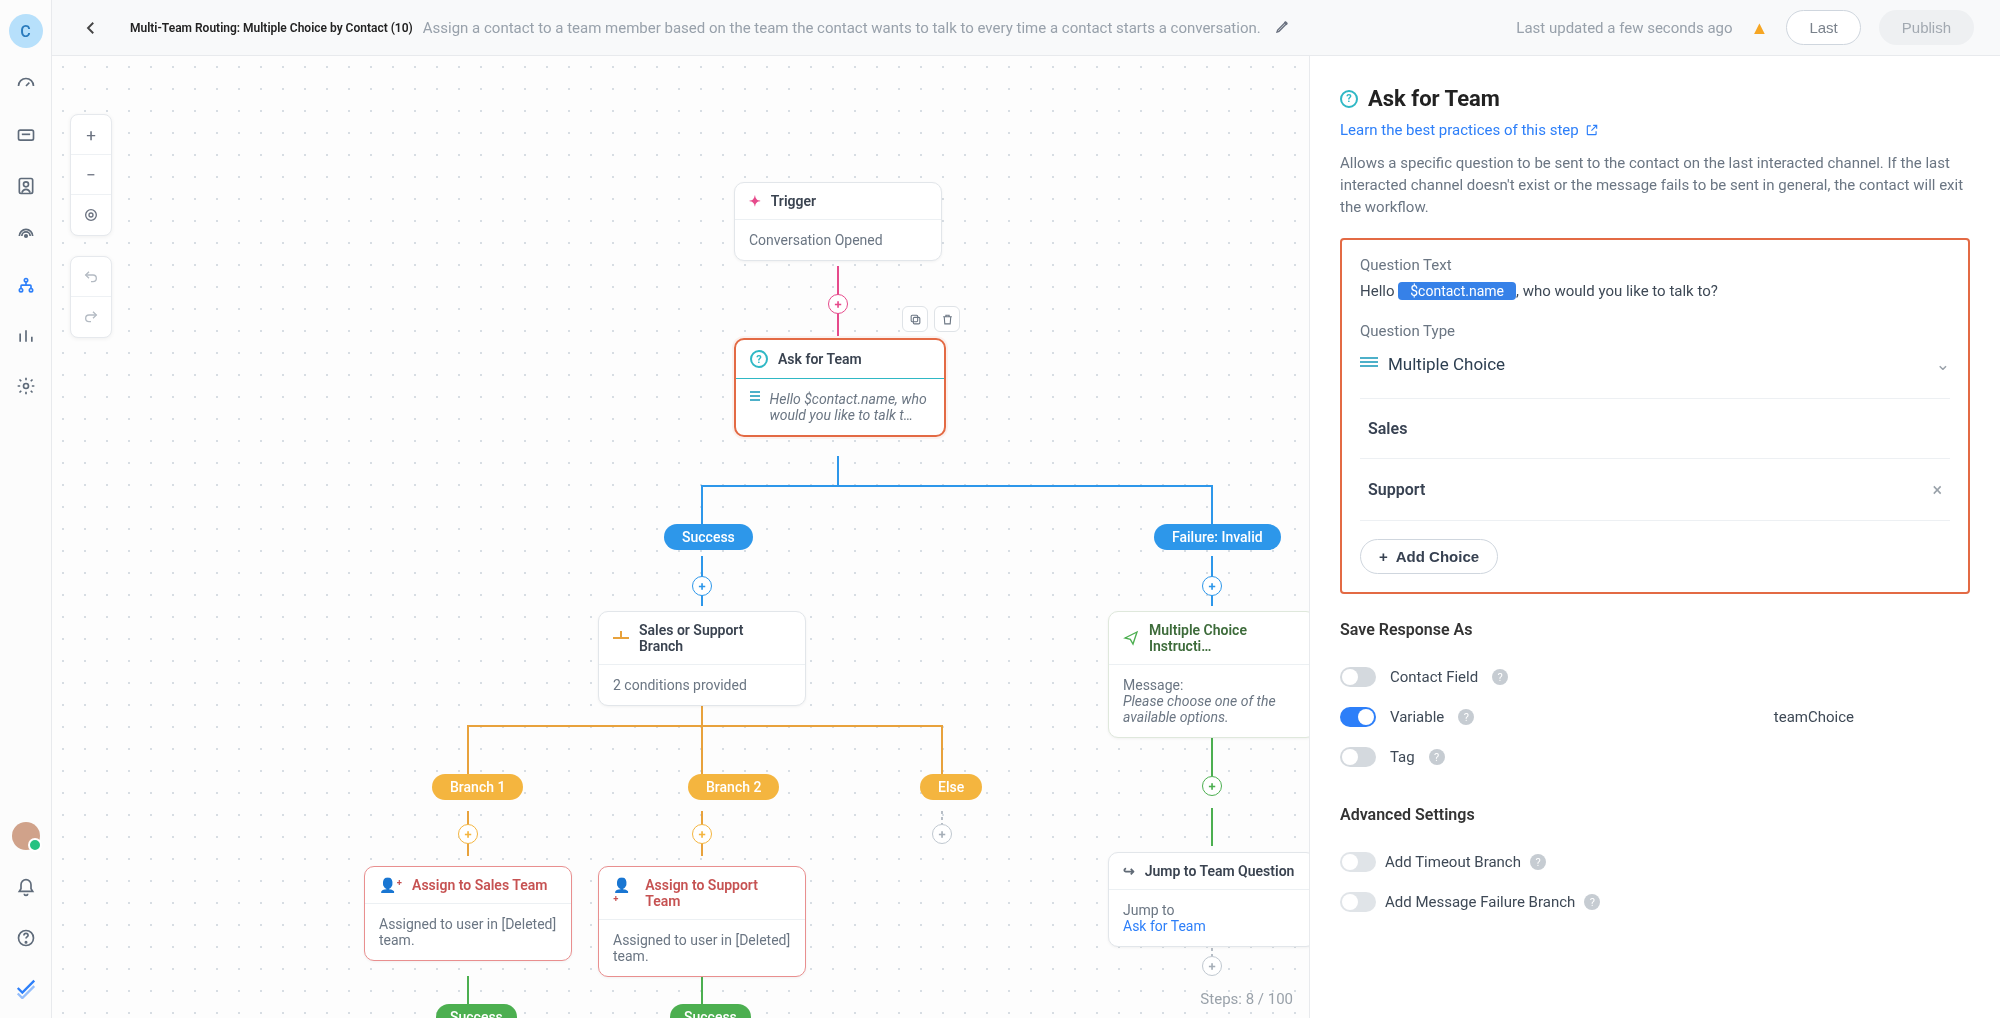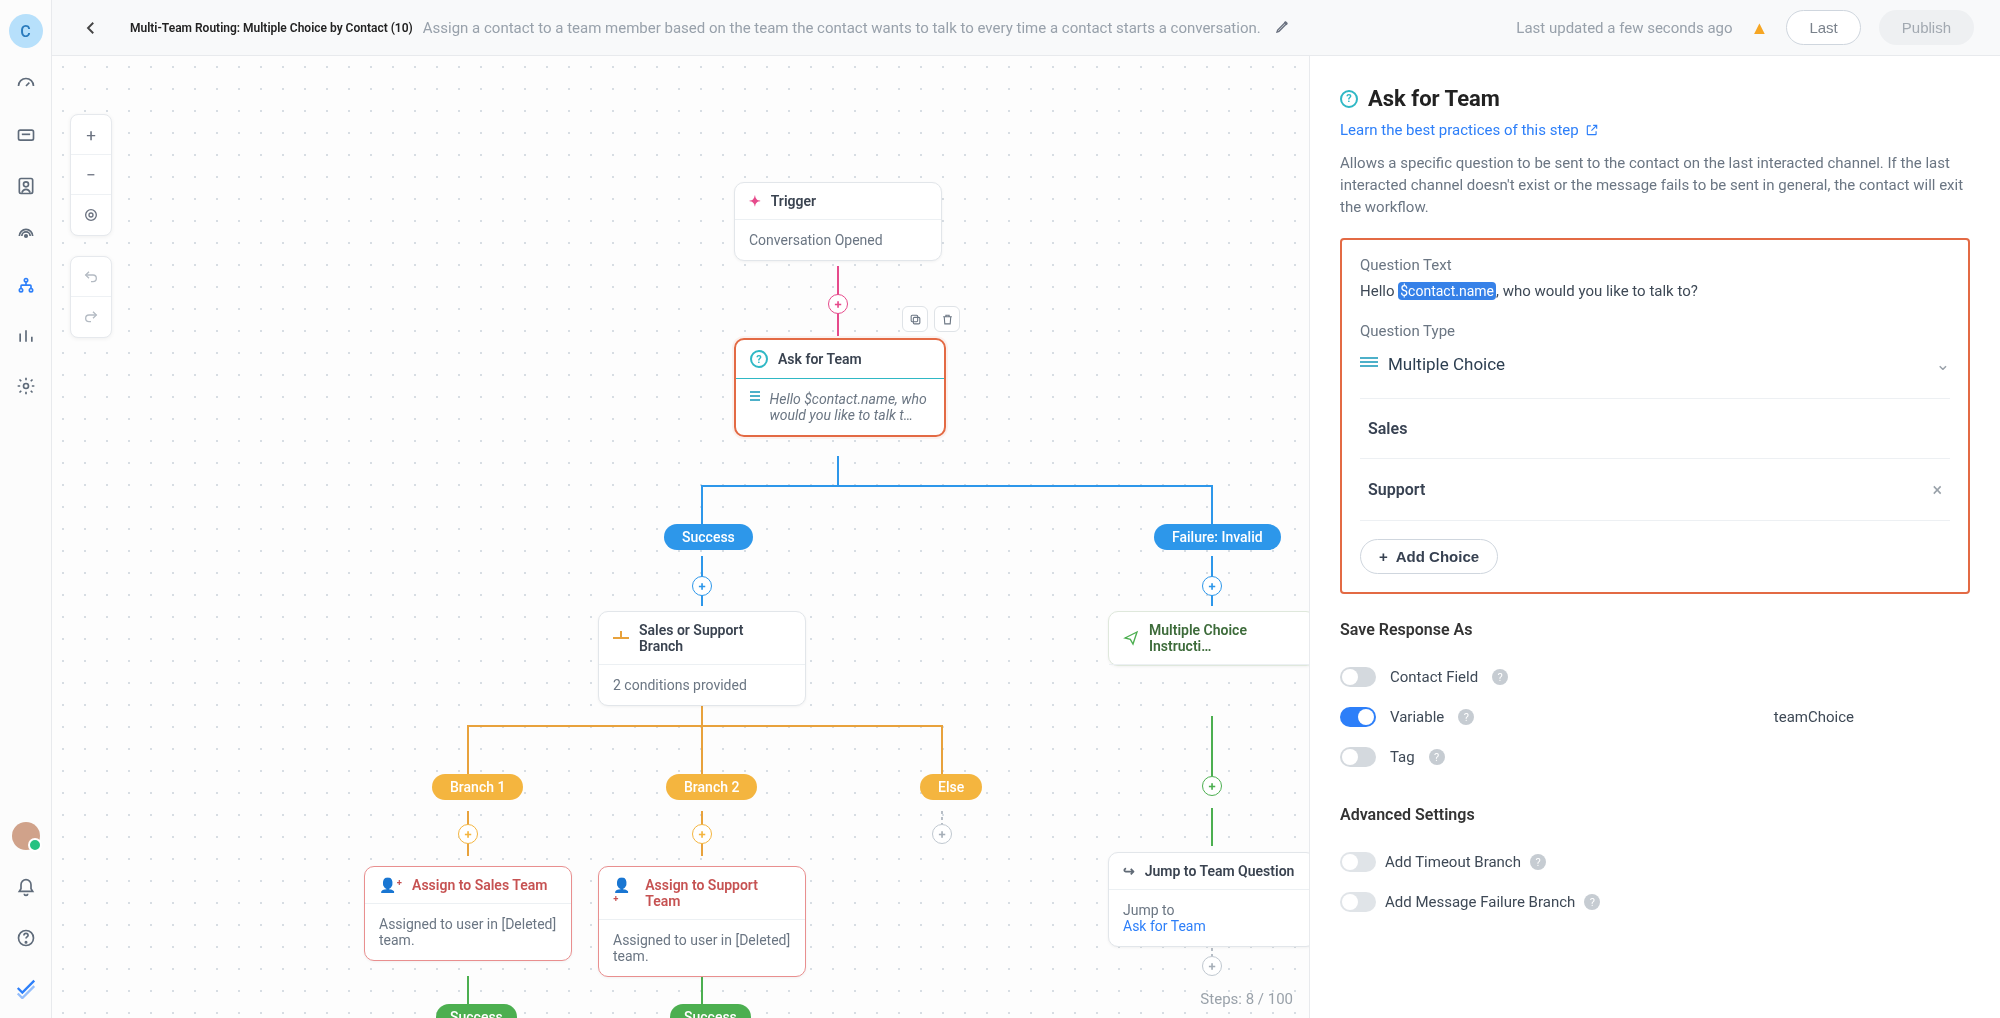--- a/index.html
+++ b/index.html
@@ -67,21 +67,21 @@
 
 
 .right-panel { position:absolute; right:0; top:56px; width:691px; bottom:0; background:#fff;border-left:1px solid #e8eaed;padding:30px 30px 10px 30px;overflow-y:auto; }
 .rp-title { display:flex;align-items:center;gap:10px;font-size:22px;font-weight:700;color:#222;margin-bottom:10px; }
 .rp-learn { color:#2d7ff9;font-size:15px;display:flex;align-items:center;gap:6px;cursor:pointer;margin-bottom:14px; }
 .rp-desc { font-size:15px;color:#6b7683;line-height:1.45;margin-bottom:20px; }
 
 .red-box { border:2px solid #e36a44;border-radius:4px;padding:16px 18px 18px 18px;margin-bottom:26px; }
 .fld-label { font-size:15px;color:#6b7683;margin-bottom:8px; }
 .qtext { font-size:15px;color:#3e4956;margin-bottom:22px; }
-.token { background:#3681e8;color:#fff;padding:1px 2px;border-radius:4px;font-size:14px; }
+.token { background:#3681e8;color:#fff;padding:1px 12px;border-radius:4px;font-size:14px; }
 .select-row { display:flex;align-items:center;gap:10px;padding:6px 0;cursor:pointer; }
 .mc-icon { width:18px;height:14px;display:inline-flex;flex-direction:column;gap:2px; }
 .mc-icon span{height:2px;background:#4db0c9;width:100%;}
 .chev { margin-left:auto;color:#9aa2aa; }
 
 .choice-list { margin-top:18px;border-top:1px solid #edf0f3; }
 .choice { padding:20px 8px;border-bottom:1px solid #edf0f3;display:flex;align-items:center;font-size:16px;font-weight:600;color:#374151; }
 .choice .x { margin-left:auto;color:#9aa2aa;font-weight:400;font-size:18px;cursor:pointer; }
 .add-choice { margin-top:18px;display:inline-flex;align-items:center;gap:8px;background:#fff;border:1px solid #cfd6de;border-radius:20px;padding:8px 18px;font-size:15px;font-weight:600;color:#374151;cursor:pointer; }
 
@@ -302,24 +302,28 @@
     <div class="node-body">2 conditions provided</div>
   </div>
 
   <div class="node green" style="left:1056px;top:555px;">
     <div class="node-header">
         <span class="send-icon"><svg viewBox="0 0 24 24" fill="none" stroke="#4caf50" stroke-width="2">
             <path d="M3 12l18-9-6 18-4-7-8-2z"></path>
           </svg></span>
         <span>Multiple Choice Instructi…</span>
       </div>
+    <div class="node-body">
+        <div>Message:</div>
+        <div class="italic" style="font-style:italic;">Please choose one of the available options.</div>
+      </div>
   </div>
 
   <div class="pill yellow" style="left:380px;top:718px;">Branch 1</div>
-  <div class="pill yellow" style="left:614px;top:718px;">Branch 2</div>
+  <div class="pill yellow" style="left:636px;top:718px;">Branch 2</div>
   <div class="pill yellow" style="left:868px;top:718px;">Else</div>
 
   <div class="plus-circle yellow" style="left:406px;top:768px;">+</div>
   <div class="plus-circle yellow" style="left:640px;top:768px;">+</div>
   <div class="plus-circle grey" style="left:880px;top:768px;">+</div>
   <div class="plus-circle green" style="left:1150px;top:720px;">+</div>
 
   <div class="node red" style="left:312px;top:810px;">
     <div class="node-header">
         <span style="color:#c65252;">👤⁺</span>

